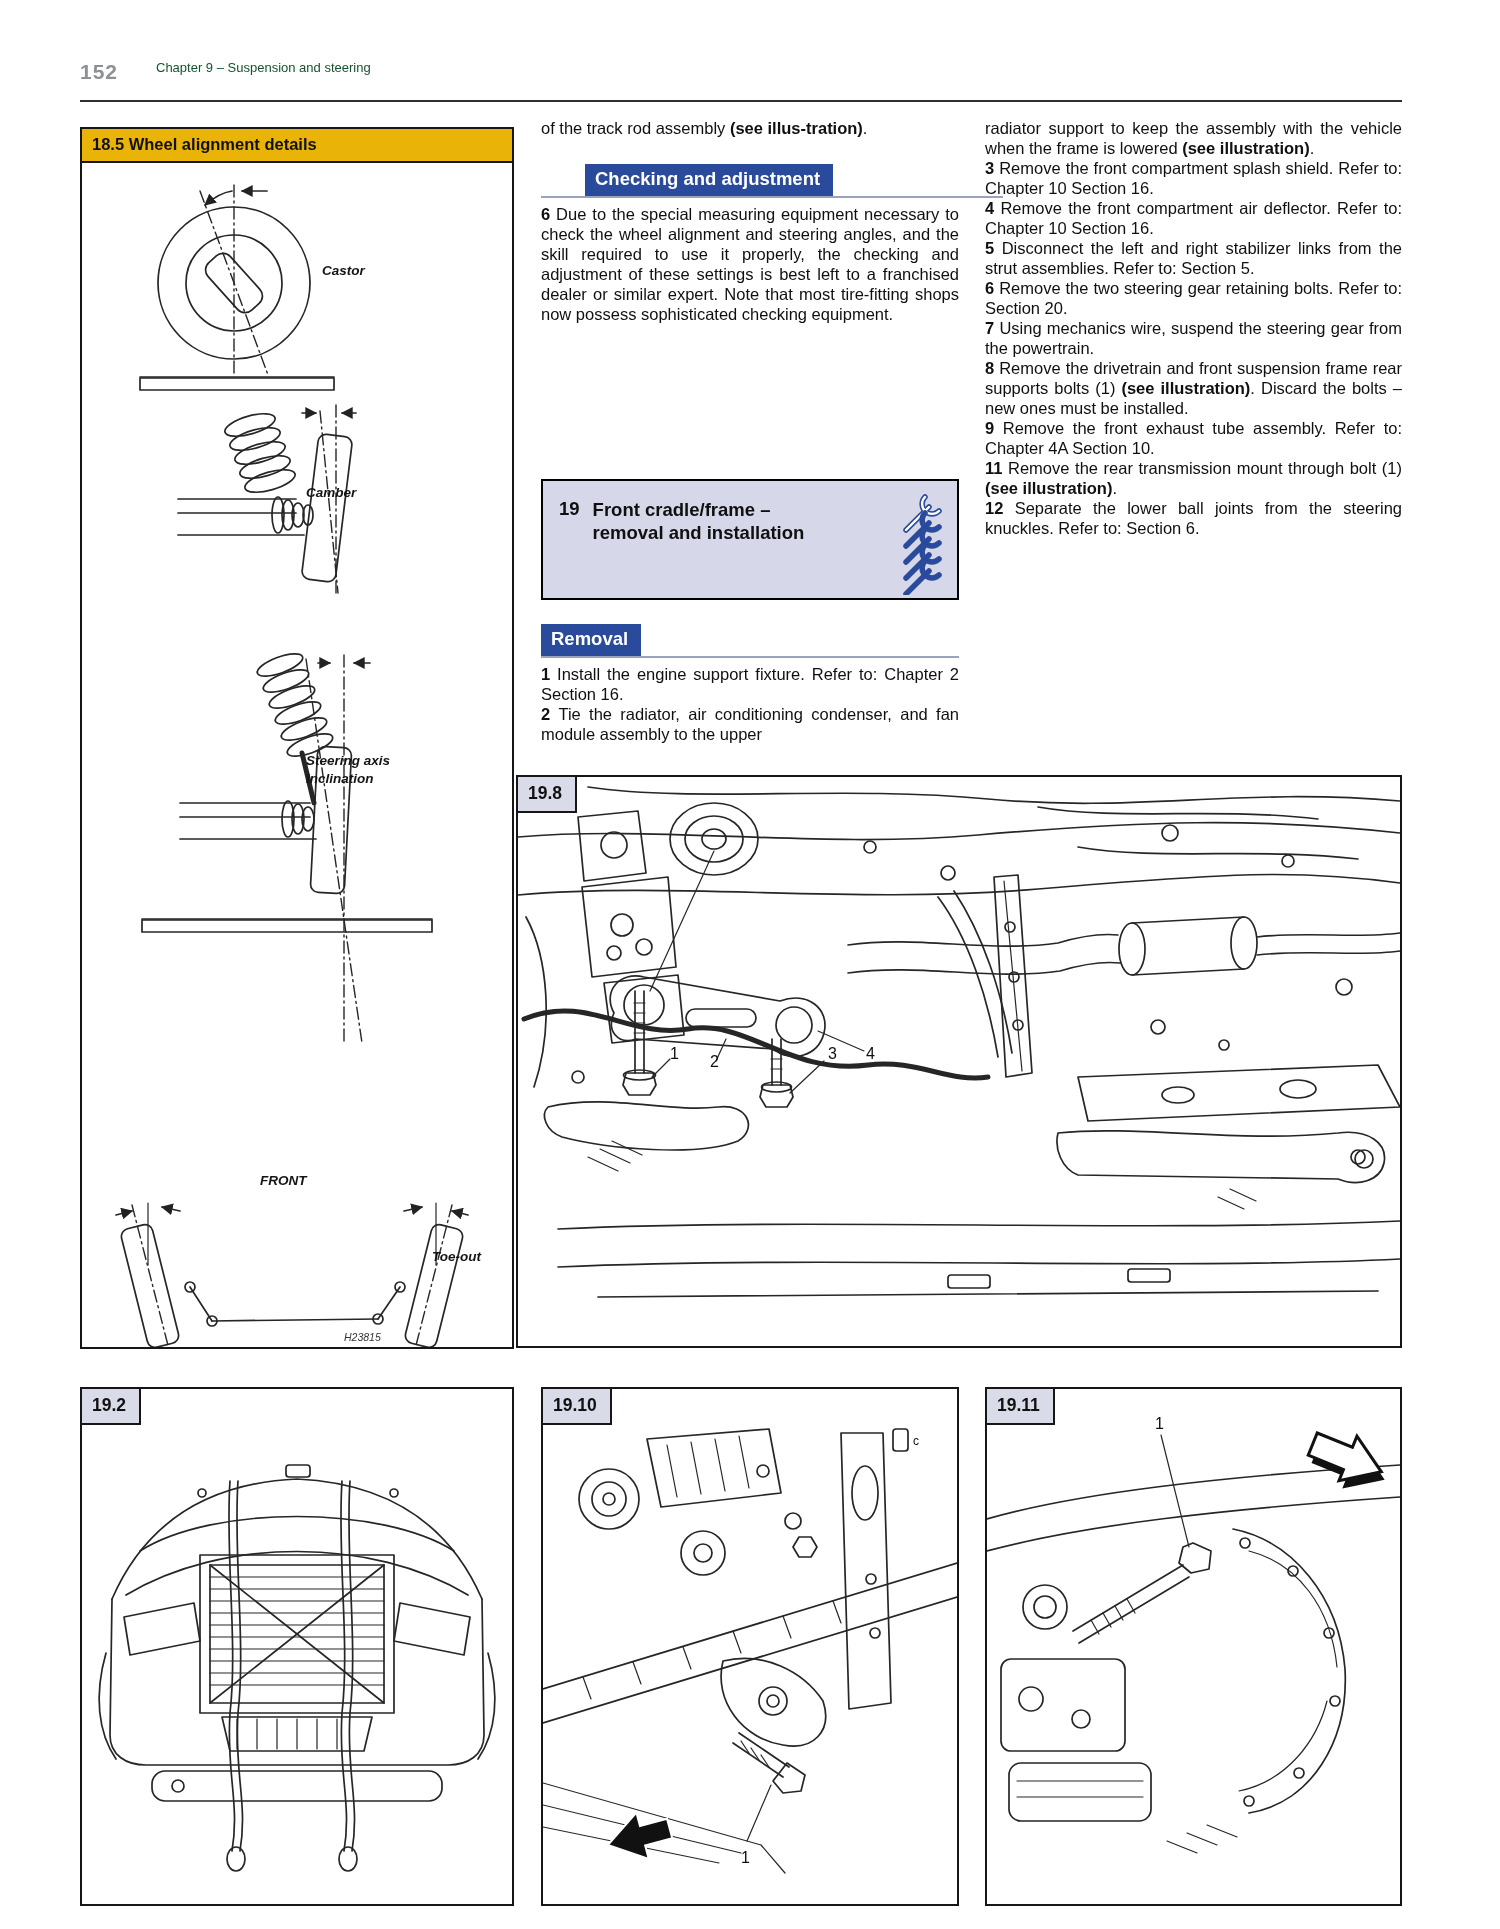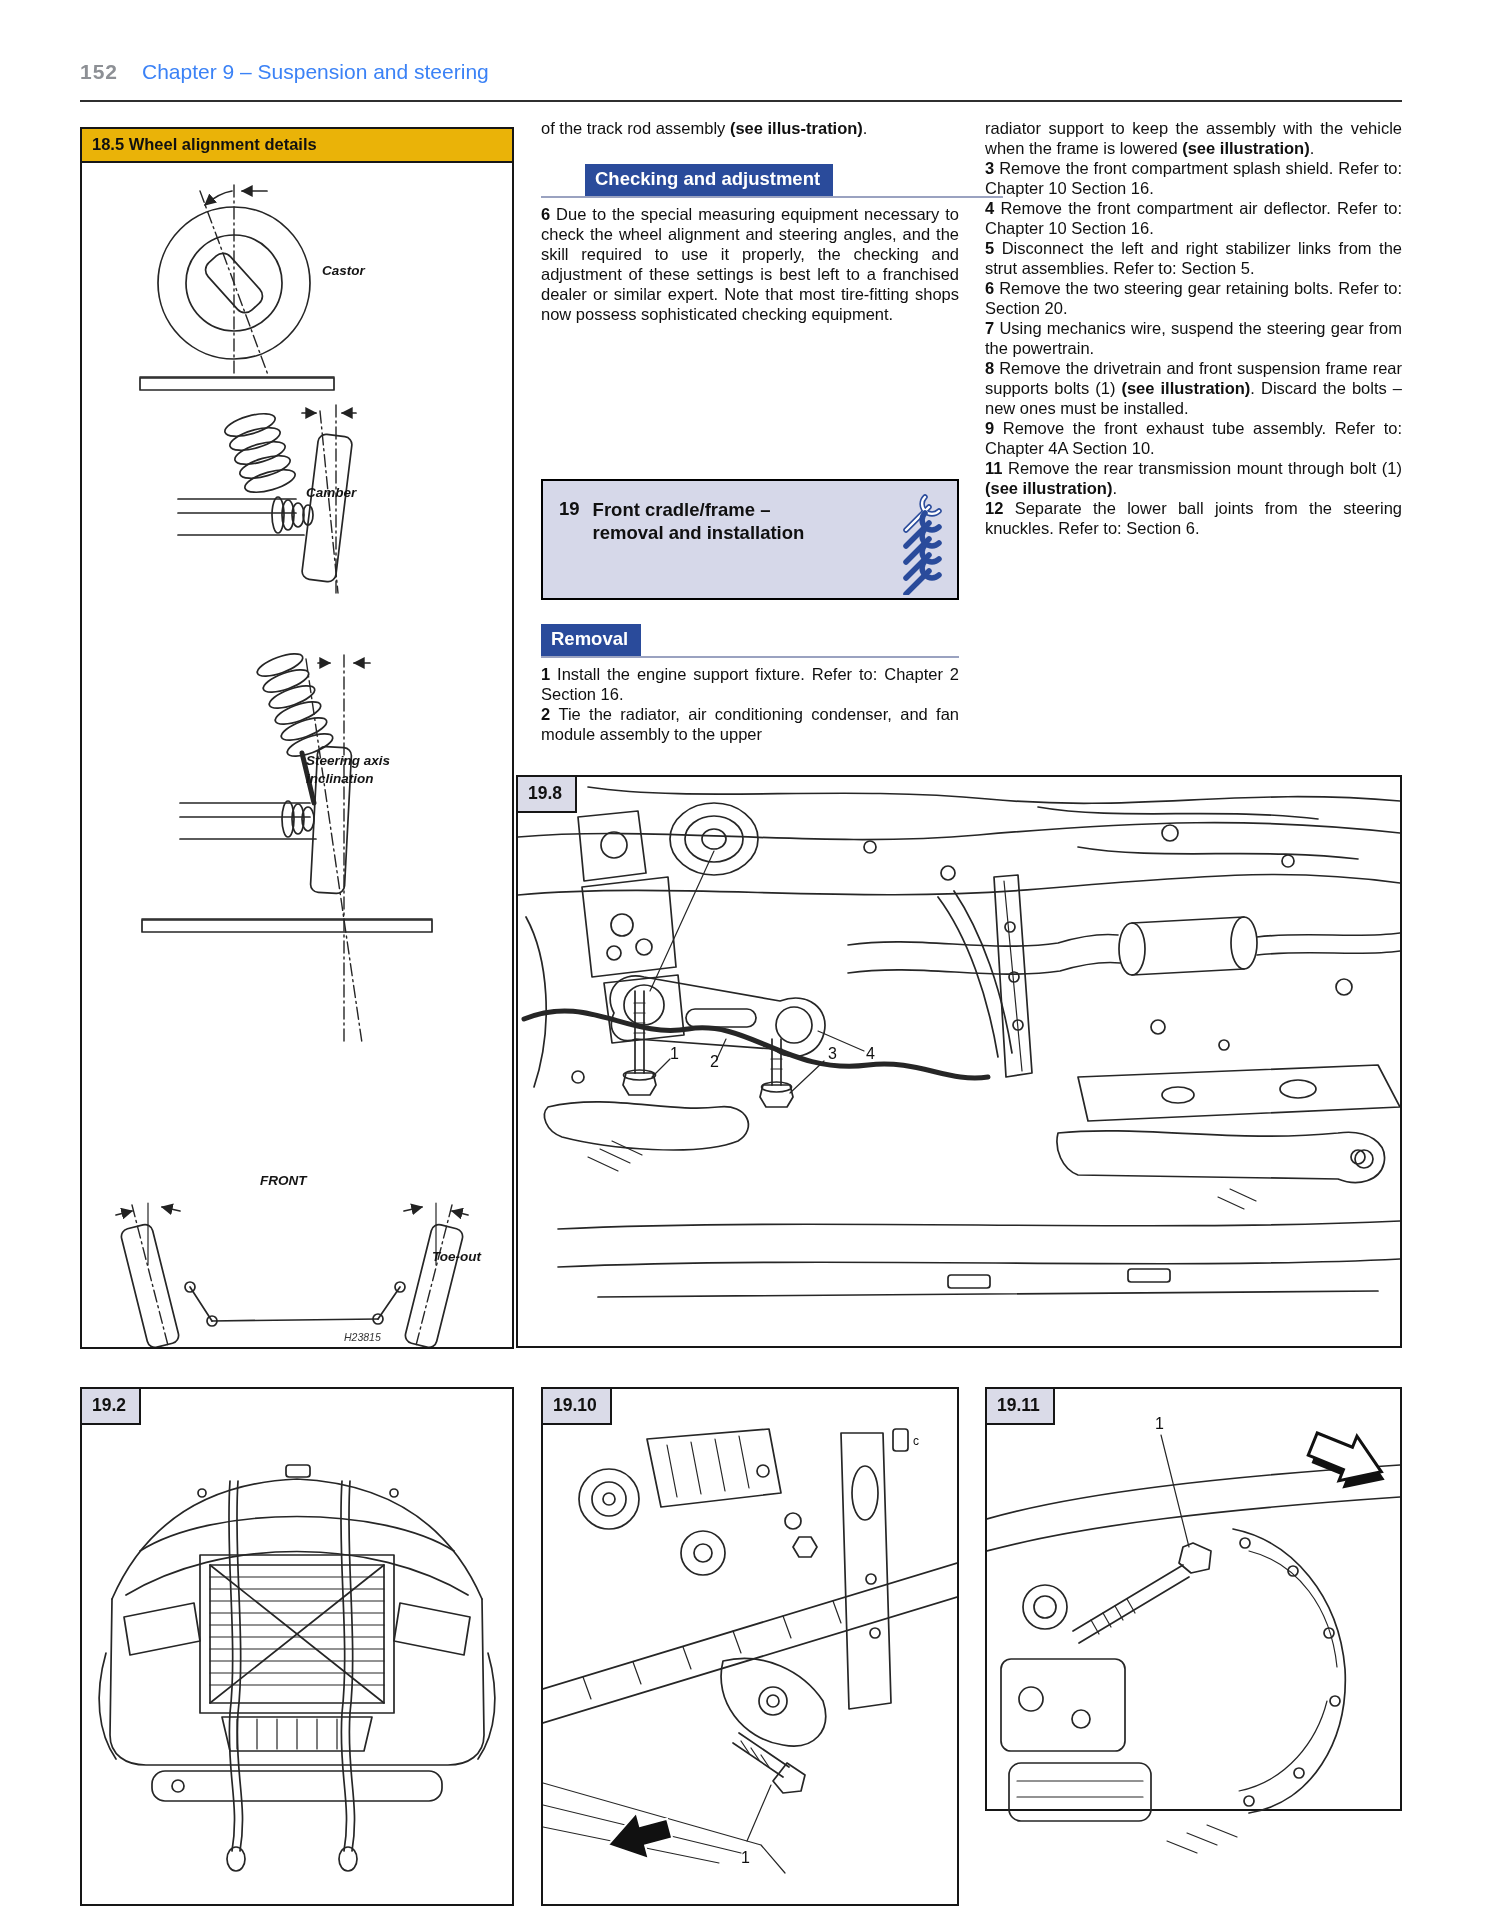--- a/index.html
+++ b/index.html
@@ -1,21 +1,21 @@
 <!DOCTYPE html>
 <html><head>
 <meta charset="utf-8">
 <style>
   html,body{margin:0;padding:0;background:#e8e8e8;}
   #page{position:relative;width:1500px;height:1929px;background:#ffffff;
         font-family:"Liberation Sans",sans-serif;color:#101010;overflow:hidden;}
   .abs{position:absolute;}
   
   #page-num{left:80px;top:60px;font-size:21px;font-weight:bold;color:#8d9095;letter-spacing:1px;}
-  #chapter-title{left:142px;top:60px;font-size:21px;color:#3b82f6;}
+  #chapter-title{left:156px;top:60px;font-size:13px;color:#14532d;}
   #header-rule{left:80px;top:100px;width:1322px;height:2px;background:#2f2f2f;}
   
   .para{font-size:16.5px;line-height:20px;text-align:justify;color:#101010;margin:0;}
   .para b{font-weight:bold;}
   
   .bluebar{border-bottom:2px solid #9aa2c0;}
   .bluebar .chip{display:inline-block;vertical-align:bottom;background:#2a4b9b;color:#fff;
                  font-weight:bold;font-size:18.5px;line-height:1;padding:6px 13px 7px 10px;}
   
   .sec19{background:#d6d8e9;border:2px solid #000000;box-sizing:border-box;}
@@ -390,21 +390,21 @@
         <line x1="228" y1="396" x2="204" y2="452" class="thin"></line>
       </g>
       <g transform="rotate(-15 72 452)">
         <polygon points="100,444 100,430 64,454 100,478 100,464 128,464 128,444" fill="#111" stroke="#fff" stroke-width="2"></polygon>
       </g>
       <text x="370" y="56" class="co" style="font-size:12px">c</text>
       <text x="198" y="474" class="co">1</text>
     </svg>
   </div>
 
-  <div class="abs figbox" style="left:985px;top:1387px;width:417px;height:424px;">
+  <div class="abs figbox" style="left:985px;top:1387px;width:417px;height:519px;">
     <div class="figchip">19.11</div>
     <svg width="413" height="515" viewBox="0 0 413 515">
       <g class="art">
         <path d="M0,130 C90,104 230,88 413,76"></path>
         <path d="M0,162 C96,136 236,120 413,108"></path>
         <path d="M246,140 C306,152 352,208 358,280 C362,352 324,414 262,424"></path>
         <path d="M262,162 C310,174 344,218 350,278" class="thin"></path>
         <path d="M252,402 C300,392 330,352 340,312" class="thin"></path>
         <circle cx="258" cy="154" r="5"></circle>
           <circle cx="306" cy="182" r="5"></circle>

